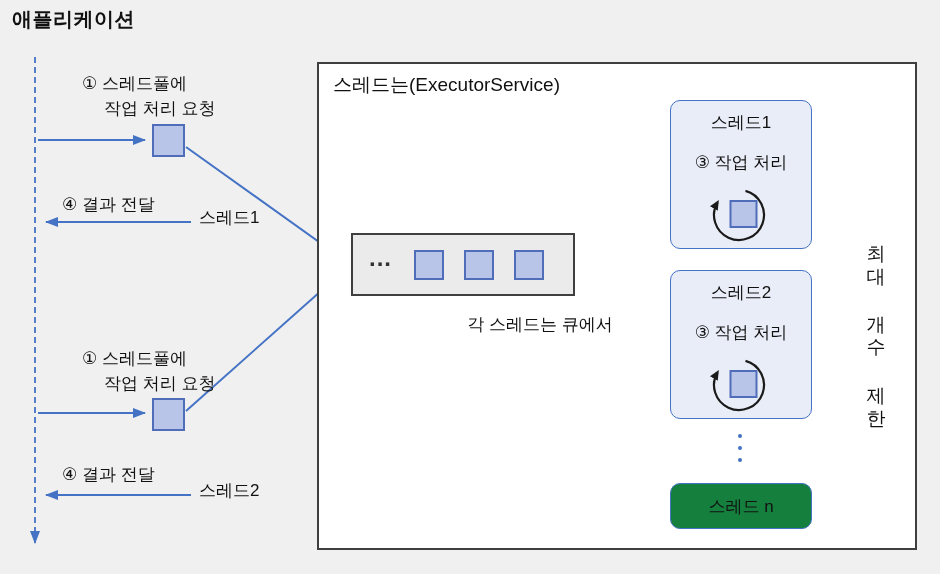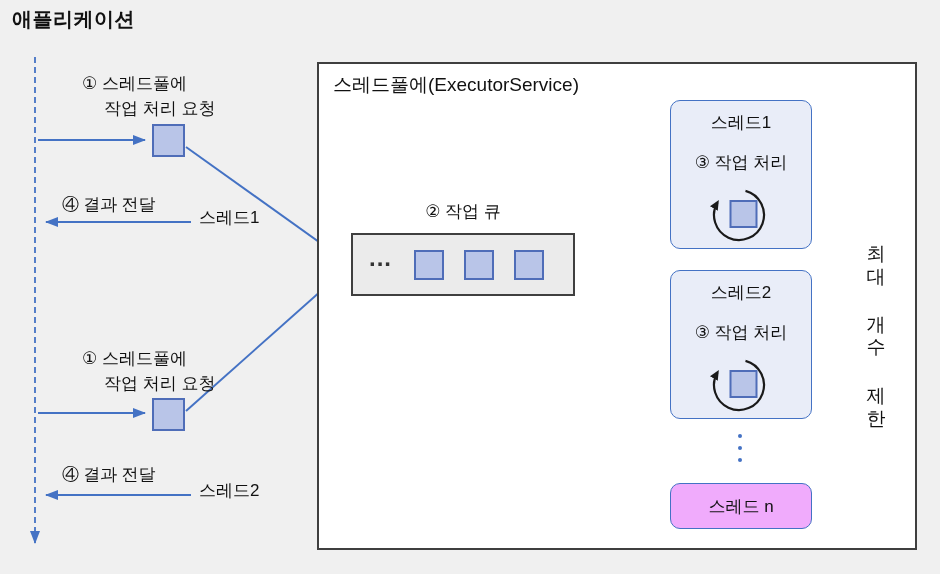--- a/index.html
+++ b/index.html
@@ -8,21 +8,21 @@
     background:#f0f0f0; overflow:hidden;
     font-family:"Liberation Sans","DejaVu Sans",sans-serif;
     color:#111;
   }
   .abs { position:absolute; }
   .app-title { left:12px; top:6px; font-size:20px; font-weight:bold; letter-spacing:0.5px;text-align:center; }
   .req-label { font-size:17px; line-height:25px; white-space:nowrap;margin-left:36px; }
   .req-label .l2 { margin-left:22px; }
   .req1 { left:46px; top:71px; }
   .req2 { left:46px; top:346px; }
-  .res-label { font-size:17px; white-space:nowrap;font-family:Liberation Serif, serif; }
+  .res-label { font-size:17px; white-space:nowrap; }
   .res1 { left:62px; top:193px; }
   .res2 { left:62px; top:463px; }
   .thr-label { font-size:17px; white-space:nowrap; }
   .thr1 { left:199px; top:206px; }
   .thr2 { left:199px; top:479px; }
 
   .task-square { width:29px; height:29px; background:#b9c5e8; border:2px solid #4f6db8; }
   .sq1 { left:152px; top:124px; }
   .sq2 { left:152px; top:398px; }
 
@@ -56,21 +56,21 @@
   .tbox2 { left:670px; top:270px; }
   .t-name { margin-top:10px; font-size:17px; }
   .t-task { margin-top:17px; font-size:17px; }
   .loop-svg { margin-top:10px; }
 
   .v-dots { left:738px; top:434px; display:flex; flex-direction:column; gap:8px; }
   .v-dots span { width:4px; height:4px; border-radius:50%; background:#4472c4; }
 
   .tnbox {
     left:670px; top:483px; width:140px; height:44px;
-    background:#f0abfc; border:1.5px solid #4472c4; border-radius:10px;
+    background:#15803d; border:1.5px solid #4472c4; border-radius:10px;
     display:flex; align-items:center; justify-content:center; font-size:17px;
   }
 
   .limit-label {
     left:863px; top:231px;
     writing-mode:vertical-rl; text-orientation:upright;
     font-size:19px; letter-spacing:4px; white-space:pre;
   }
 
   svg.lines { left:0; top:0; pointer-events:none; }
@@ -113,32 +113,32 @@
 
   <div class="abs req-label req2">
     <div>① 스레드풀에</div>
     <div class="l2">작업 처리 요청</div>
   </div>
   <div class="abs task-square sq2"></div>
   <div class="abs res-label res2">④ 결과 전달</div>
   <div class="abs thr-label thr2">스레드2</div>
 
   <div class="abs pool"></div>
-  <div class="abs pool-title">스레드풀에(ExecutorService)</div>
+  <div class="abs pool-title">스레드는(ExecutorService)</div>
 
-  <div class="abs queue-label">② 작업 큐</div>
   <div class="abs queue">
     <span class="q-ellipsis">...</span>
     <span class="q-squares">
       <span class="task-square"></span>
       <span class="task-square"></span>
       <span class="task-square"></span>
     </span>
   </div>
   <div class="abs note">
+    <div>각 스레드는 큐에서</div>
   </div>
 
   <div class="abs tbox tbox1">
     <div class="t-name">스레드1</div>
     <div class="t-task">③ 작업 처리</div>
     <svg class="loop-svg" width="64" height="62" viewBox="0 0 64 62">
       <defs>
         <marker id="loop-ah-1" markerUnits="userSpaceOnUse" markerWidth="13" markerHeight="11" refX="7" refY="4.5" orient="auto">
           <path d="M0,0 L10,4.5 L0,9 Z" fill="#1a1a1a"></path>
         </marker>

